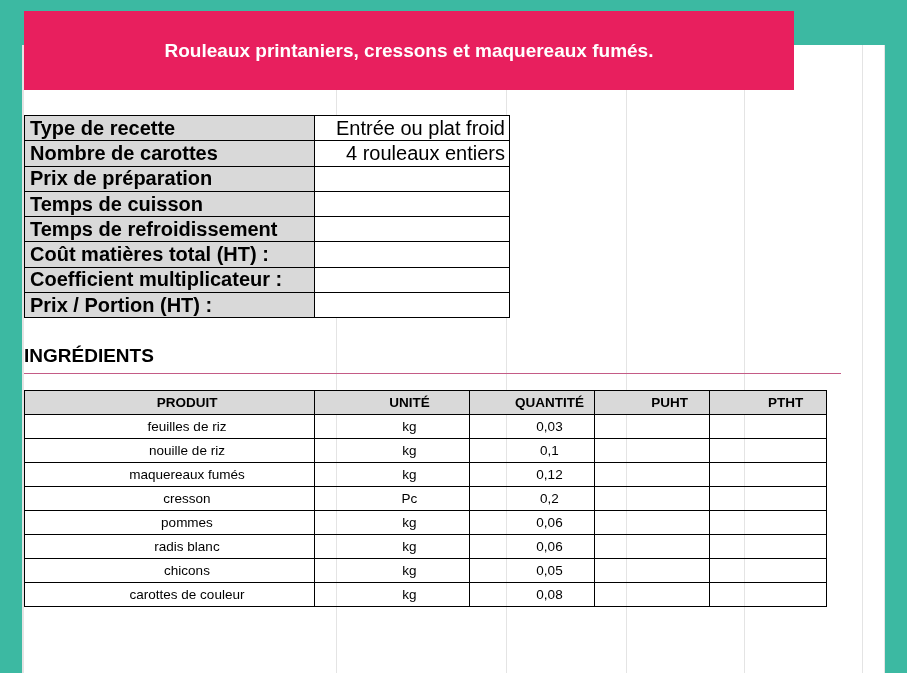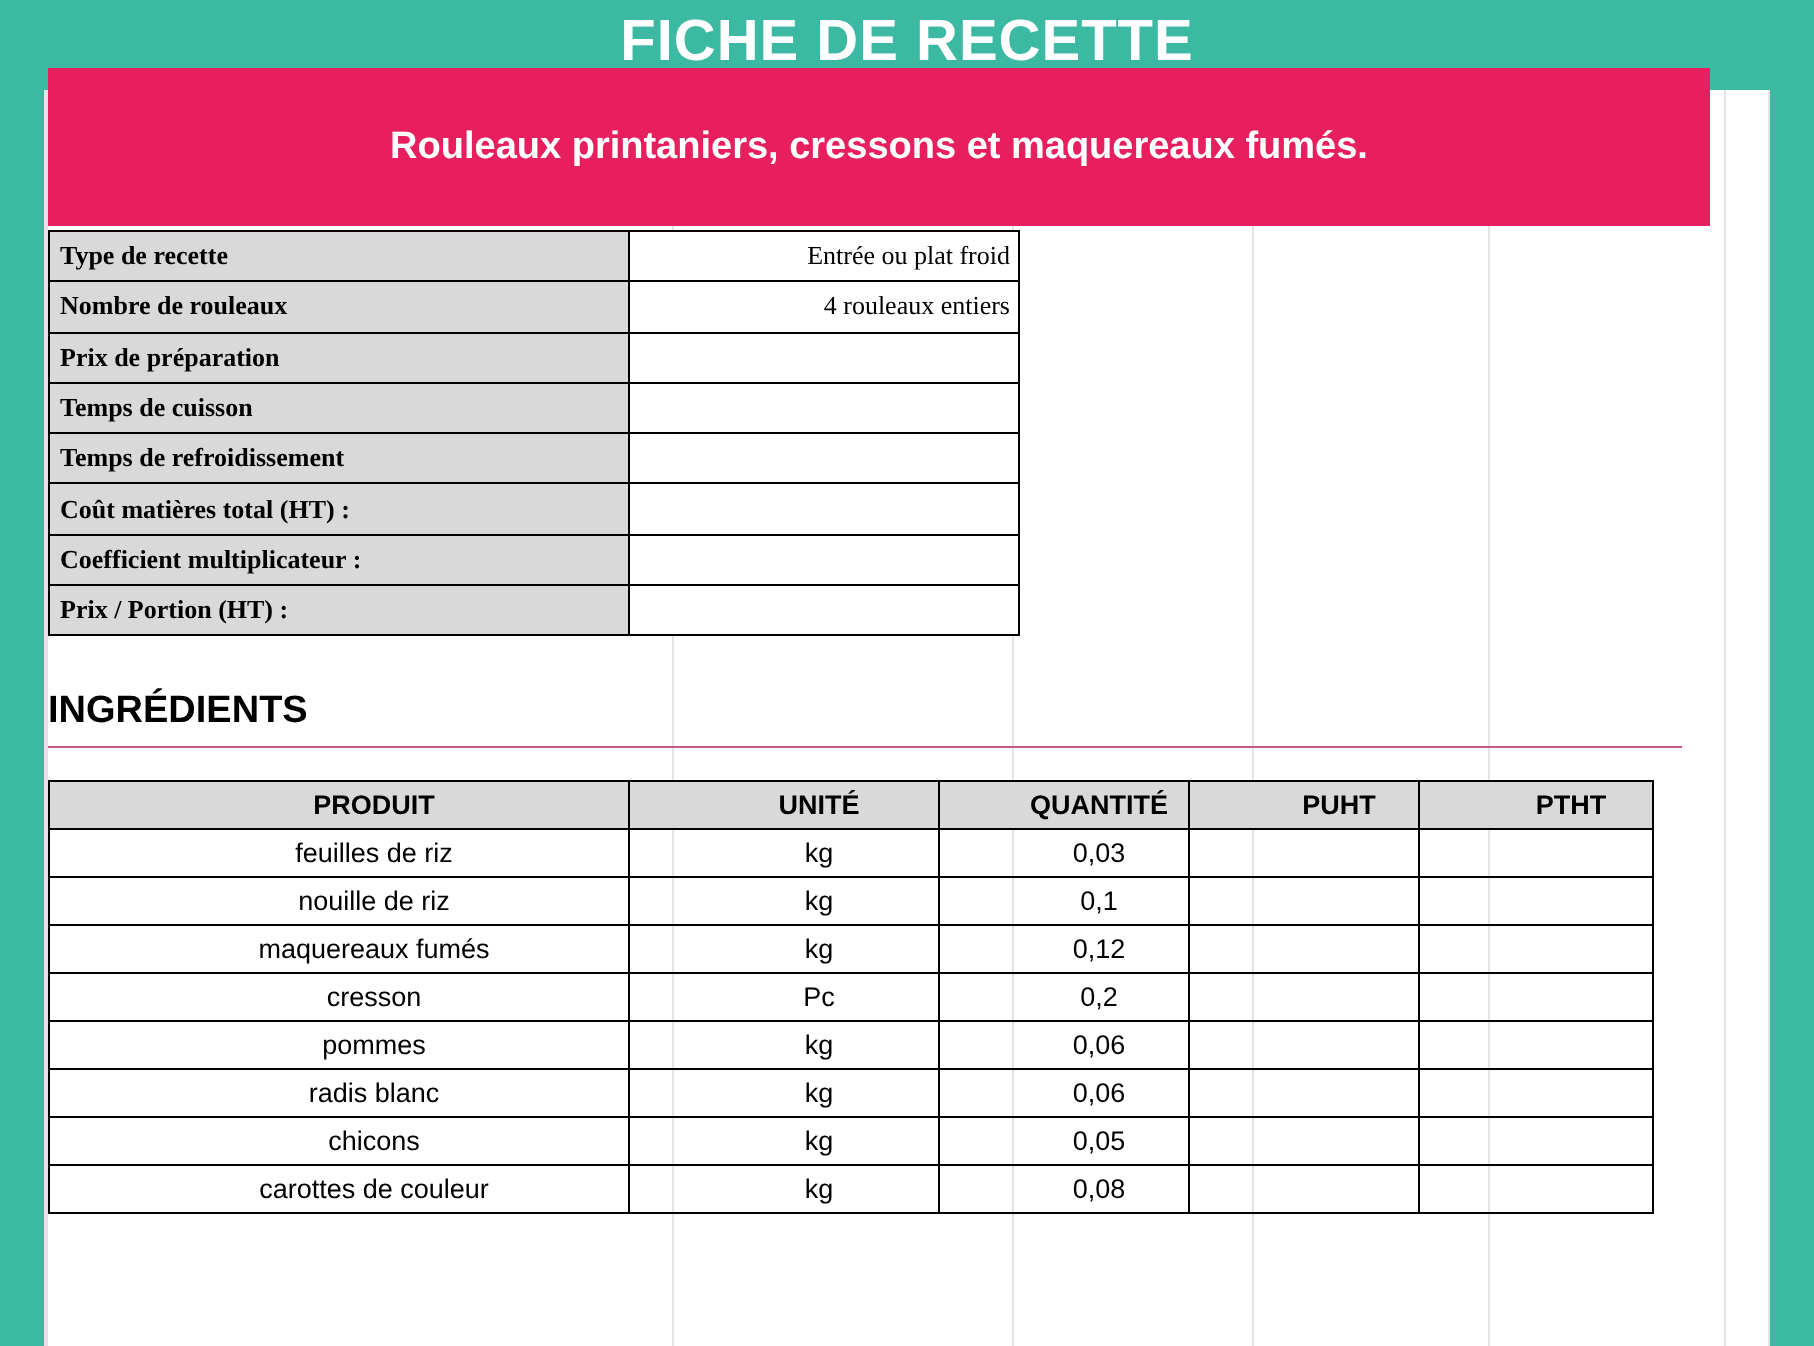--- a/index.html
+++ b/index.html
@@ -54,41 +54,39 @@
     font-size: 29px;
     font-weight: bold;
     letter-spacing: 0.5px;
   }
 
   
   #recipe-banner {
     position: absolute;
     left: 24px;
     top: 11px;
-    width: 831px;
+    width: 770px;
     height: 79px;
     background: #e81f5e;
     color: #ffffff;
     font-size: 19px;
     font-weight: bold;
     display: flex;
     align-items: center;
     justify-content: center;
     text-align: center;
-    margin-top: 23px;
   }
 
   
   #info-table {
     position: absolute;
     left: 24px;
     top: 115px;
     border-collapse: collapse;
-    font-size: 13px;
-    font-family: Liberation Serif, serif;
+    font-size: 20px;
   }
   #info-table td {
     border: 1px solid #000000;
     height: 25.3px;
     padding: 0 5px;
     white-space: nowrap;
   }
   #info-table td.lbl {
     width: 290px;
     background: #d9d9d9;
@@ -167,21 +165,21 @@
 
   <div id="recipe-banner">Rouleaux printaniers, cressons et maquereaux fumés.</div>
 
   <table id="info-table">
     <tbody>
       <tr>
         <td class="lbl">Type de recette</td>
         <td class="val">Entrée ou plat froid</td>
       </tr>
       <tr>
-        <td class="lbl">Nombre de rouleaux</td>
+        <td class="lbl">Nombre de carottes</td>
         <td class="val">4 rouleaux entiers</td>
       </tr>
       <tr>
         <td class="lbl">Prix de préparation</td>
         <td class="val"></td>
       </tr>
       <tr>
         <td class="lbl">Temps de cuisson</td>
         <td class="val"></td>
       </tr>

